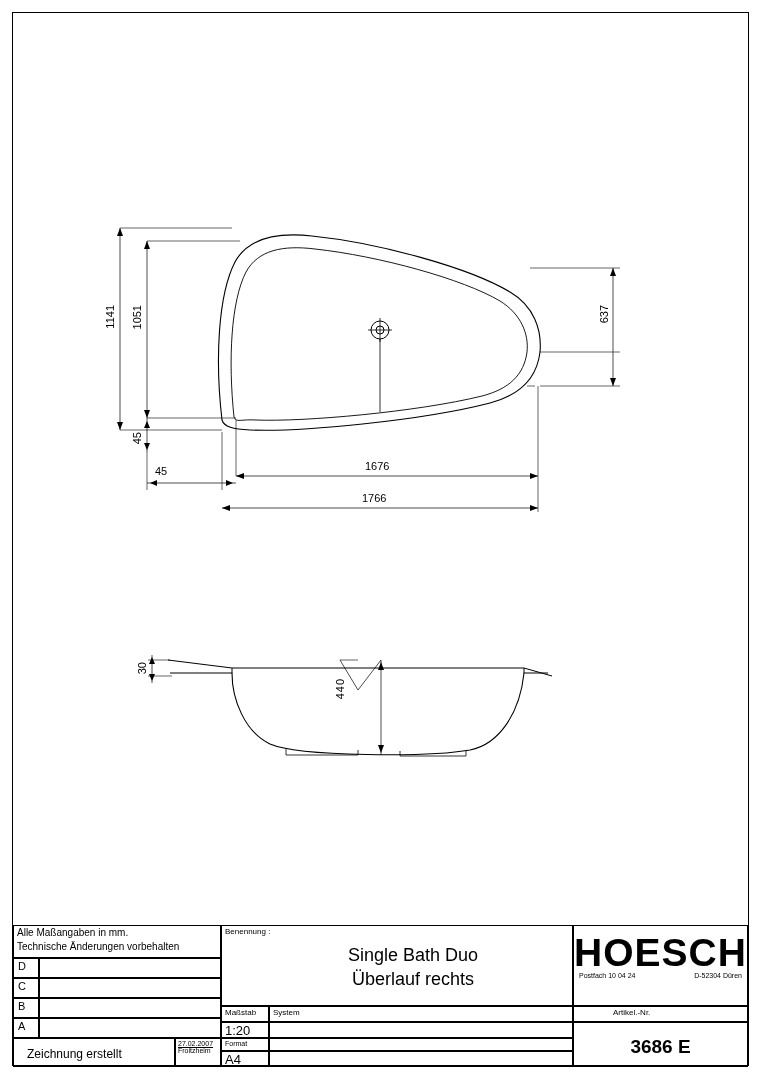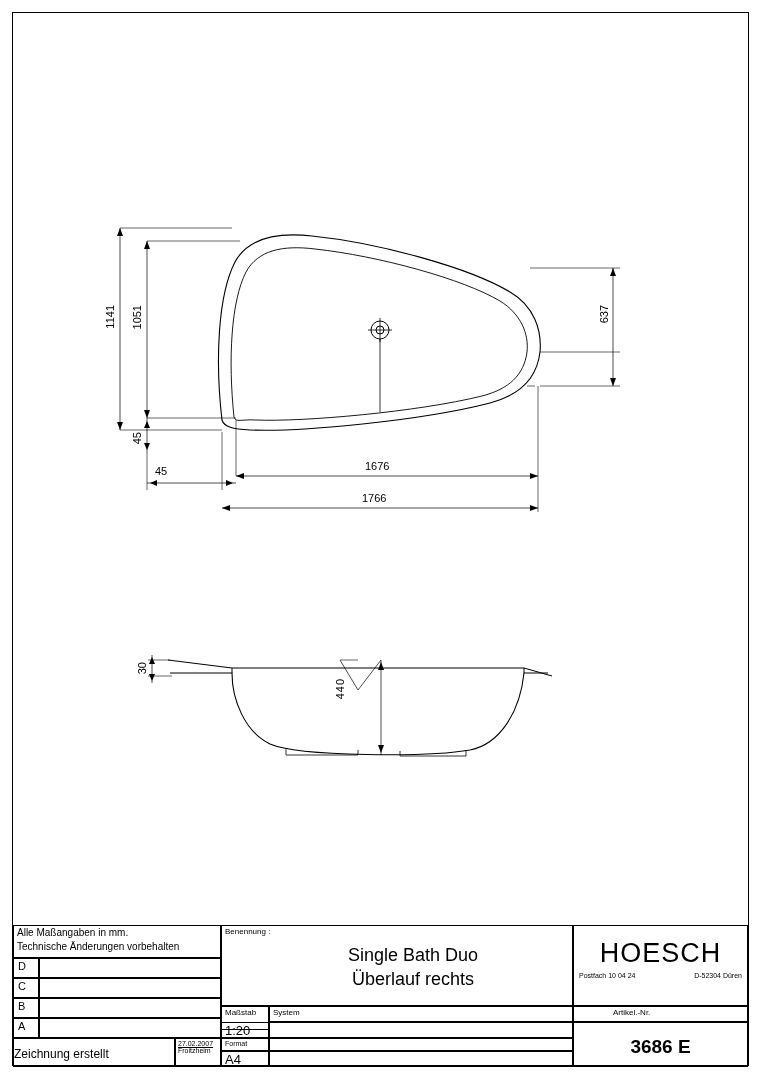--- a/index.html
+++ b/index.html
@@ -11,21 +11,21 @@
   .vert{writing-mode:vertical-rl;transform:rotate(180deg);}
 
   
   .tb{position:absolute;left:13px;bottom:13px;width:735px;height:142px;box-sizing:border-box;}
   .tb .cell{position:absolute;box-sizing:border-box;border:1px solid #000;}
   .txt{font-size:10px;line-height:12px;}
   .small{font-size:8px;}
   .tiny{font-size:7px;}
   .pad{padding:1px 3px;}
   .ttl{font-size:18px;text-align:center;line-height:24px;padding-left:32px;}
-  .brand{font-size:27px;font-weight:normal;letter-spacing:1px;text-align:center;line-height:34px;}
+  .brand{font-size:39px;font-weight:bold;letter-spacing:1px;text-align:center;line-height:34px;}
   .art{font-size:19px;text-align:center;font-weight:bold;line-height:24px;}
   .rowlbl{font-size:11px;padding:1px 4px;}
   .bignum{font-size:13px;padding:0 3px;}
 </style>
 </head>
 <body>
 
 <div id="sheet">
   <div class="frame"></div>
 
@@ -173,34 +173,34 @@
       <div class="rowlbl">B</div>
     </div>
     <div class="cell" style="left:26px;top:73px;width:182px;height:20px;"></div>
 
     <div class="cell" style="left:0;top:93px;width:26px;height:20px;">
       <div class="rowlbl">A</div>
     </div>
     <div class="cell" style="left:26px;top:93px;width:182px;height:20px;"></div>
 
     <div class="cell" style="left:0;top:113px;width:162px;height:29px;">
-      <div style="font-size:12px;padding:8px 4px 0 0;">Zeichnung erstellt</div>
+      <div style="font-size:12px;padding:8px 4px 0 13px;">Zeichnung erstellt</div>
     </div>
     <div class="cell" style="left:162px;top:113px;width:46px;height:29px;">
       <div class="tiny" style="padding:1px 2px 0 2px;text-decoration:underline;">27.02.2007</div>
       <div class="tiny" style="padding:0 2px;">Froitzheim</div>
     </div>
 
     <div class="cell" style="left:208px;top:0;width:352px;height:81px;">
       <div class="small pad">Benennung :</div>
       <div class="ttl" style="margin-top:6px;">Single Bath Duo</div>
       <div class="ttl">Überlauf rechts</div>
     </div>
 
-    <div class="cell" style="left:208px;top:81px;width:48px;height:24px;">
+    <div class="cell" style="left:208px;top:81px;width:48px;height:16px;">
       <div class="small pad">Maßstab</div>
     </div>
     <div class="cell" style="left:256px;top:81px;width:304px;height:16px;">
       <div class="small pad">System</div>
     </div>
 
     <div class="cell" style="left:208px;top:97px;width:48px;height:16px;">
       <div class="bignum">1:20</div>
     </div>
     <div class="cell" style="left:256px;top:97px;width:304px;height:16px;">

